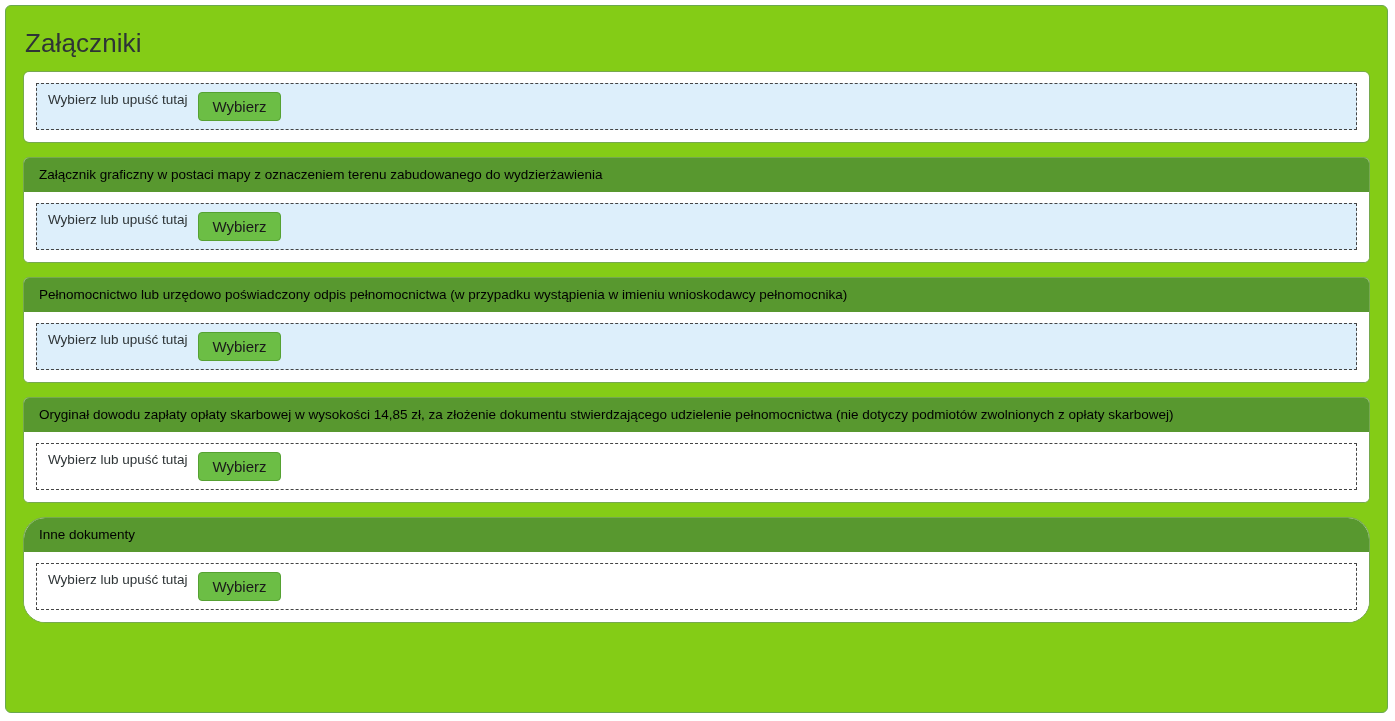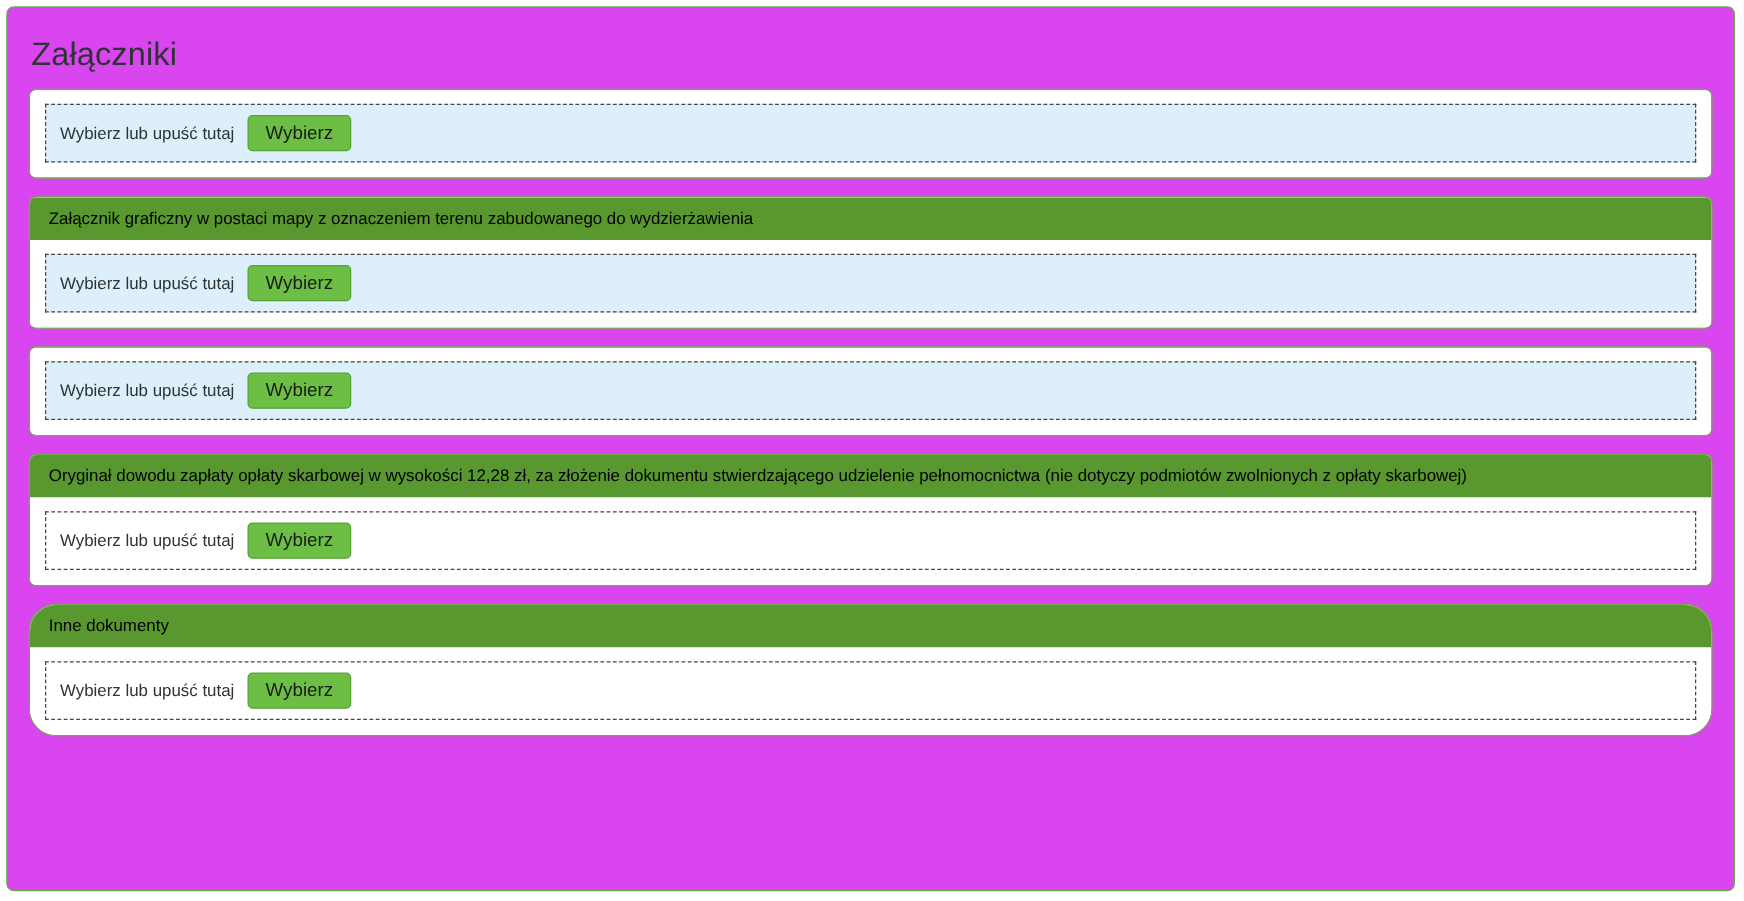--- a/index.html
+++ b/index.html
@@ -18,21 +18,21 @@
 
   .page-frame {
     position: absolute;
     left: 5px;
     top: 5px;
     width: 1383px;
     height: 708px;
     box-sizing: border-box;
     border: 1px solid #6aa84f;
     border-radius: 6px;
-    background: #d946ef;
+    background: #84cc16;
     padding: 0;
   }
 
   .page-title {
     margin: 0;
     padding: 22px 0 0 19px;
     font-size: 26px;
     line-height: 30px;
     font-weight: 400;
     color: #2e3436;
@@ -73,21 +73,20 @@
     padding: 11px 12px 12px 12px;
     background: #ffffff;
   }
 
   .dropzone {
     box-sizing: border-box;
     border: 1px dashed #444444;
     background: #ffffff;
     padding: 8px 10px 8px 11px;
     display: flex;
-    align-items: center;
     min-height: 46px;
   }
 
   .dropzone.filled {
     background: #ddeffb;
   }
 
   .dropzone-label {
     font-size: 13.5px;
     color: #2e3436;
@@ -129,30 +128,31 @@
       <div class="card-header">Załącznik graficzny w postaci mapy z oznaczeniem terenu zabudowanego do wydzierżawienia</div>
       <div class="card-body">
         <div class="dropzone filled">
           <span class="dropzone-label">Wybierz lub upuść tutaj</span>
           <button class="choose-button">Wybierz</button>
         </div>
       </div>
     </div>
 
     <div class="attachment-card">
+      <div class="card-header">Pełnomocnictwo lub urzędowo poświadczony odpis pełnomocnictwa (w przypadku wystąpienia w imieniu wnioskodawcy pełnomocnika)</div>
       <div class="card-body">
         <div class="dropzone filled">
           <span class="dropzone-label">Wybierz lub upuść tutaj</span>
           <button class="choose-button">Wybierz</button>
         </div>
       </div>
     </div>
 
     <div class="attachment-card">
-      <div class="card-header">Oryginał dowodu zapłaty opłaty skarbowej w wysokości 12,28 zł, za złożenie dokumentu stwierdzającego udzielenie pełnomocnictwa (nie dotyczy podmiotów zwolnionych z opłaty skarbowej)</div>
+      <div class="card-header">Oryginał dowodu zapłaty opłaty skarbowej w wysokości 14,85 zł, za złożenie dokumentu stwierdzającego udzielenie pełnomocnictwa (nie dotyczy podmiotów zwolnionych z opłaty skarbowej)</div>
       <div class="card-body">
         <div class="dropzone">
           <span class="dropzone-label">Wybierz lub upuść tutaj</span>
           <button class="choose-button">Wybierz</button>
         </div>
       </div>
     </div>
 
     <div class="attachment-card">
       <div class="card-header">Inne dokumenty</div>

